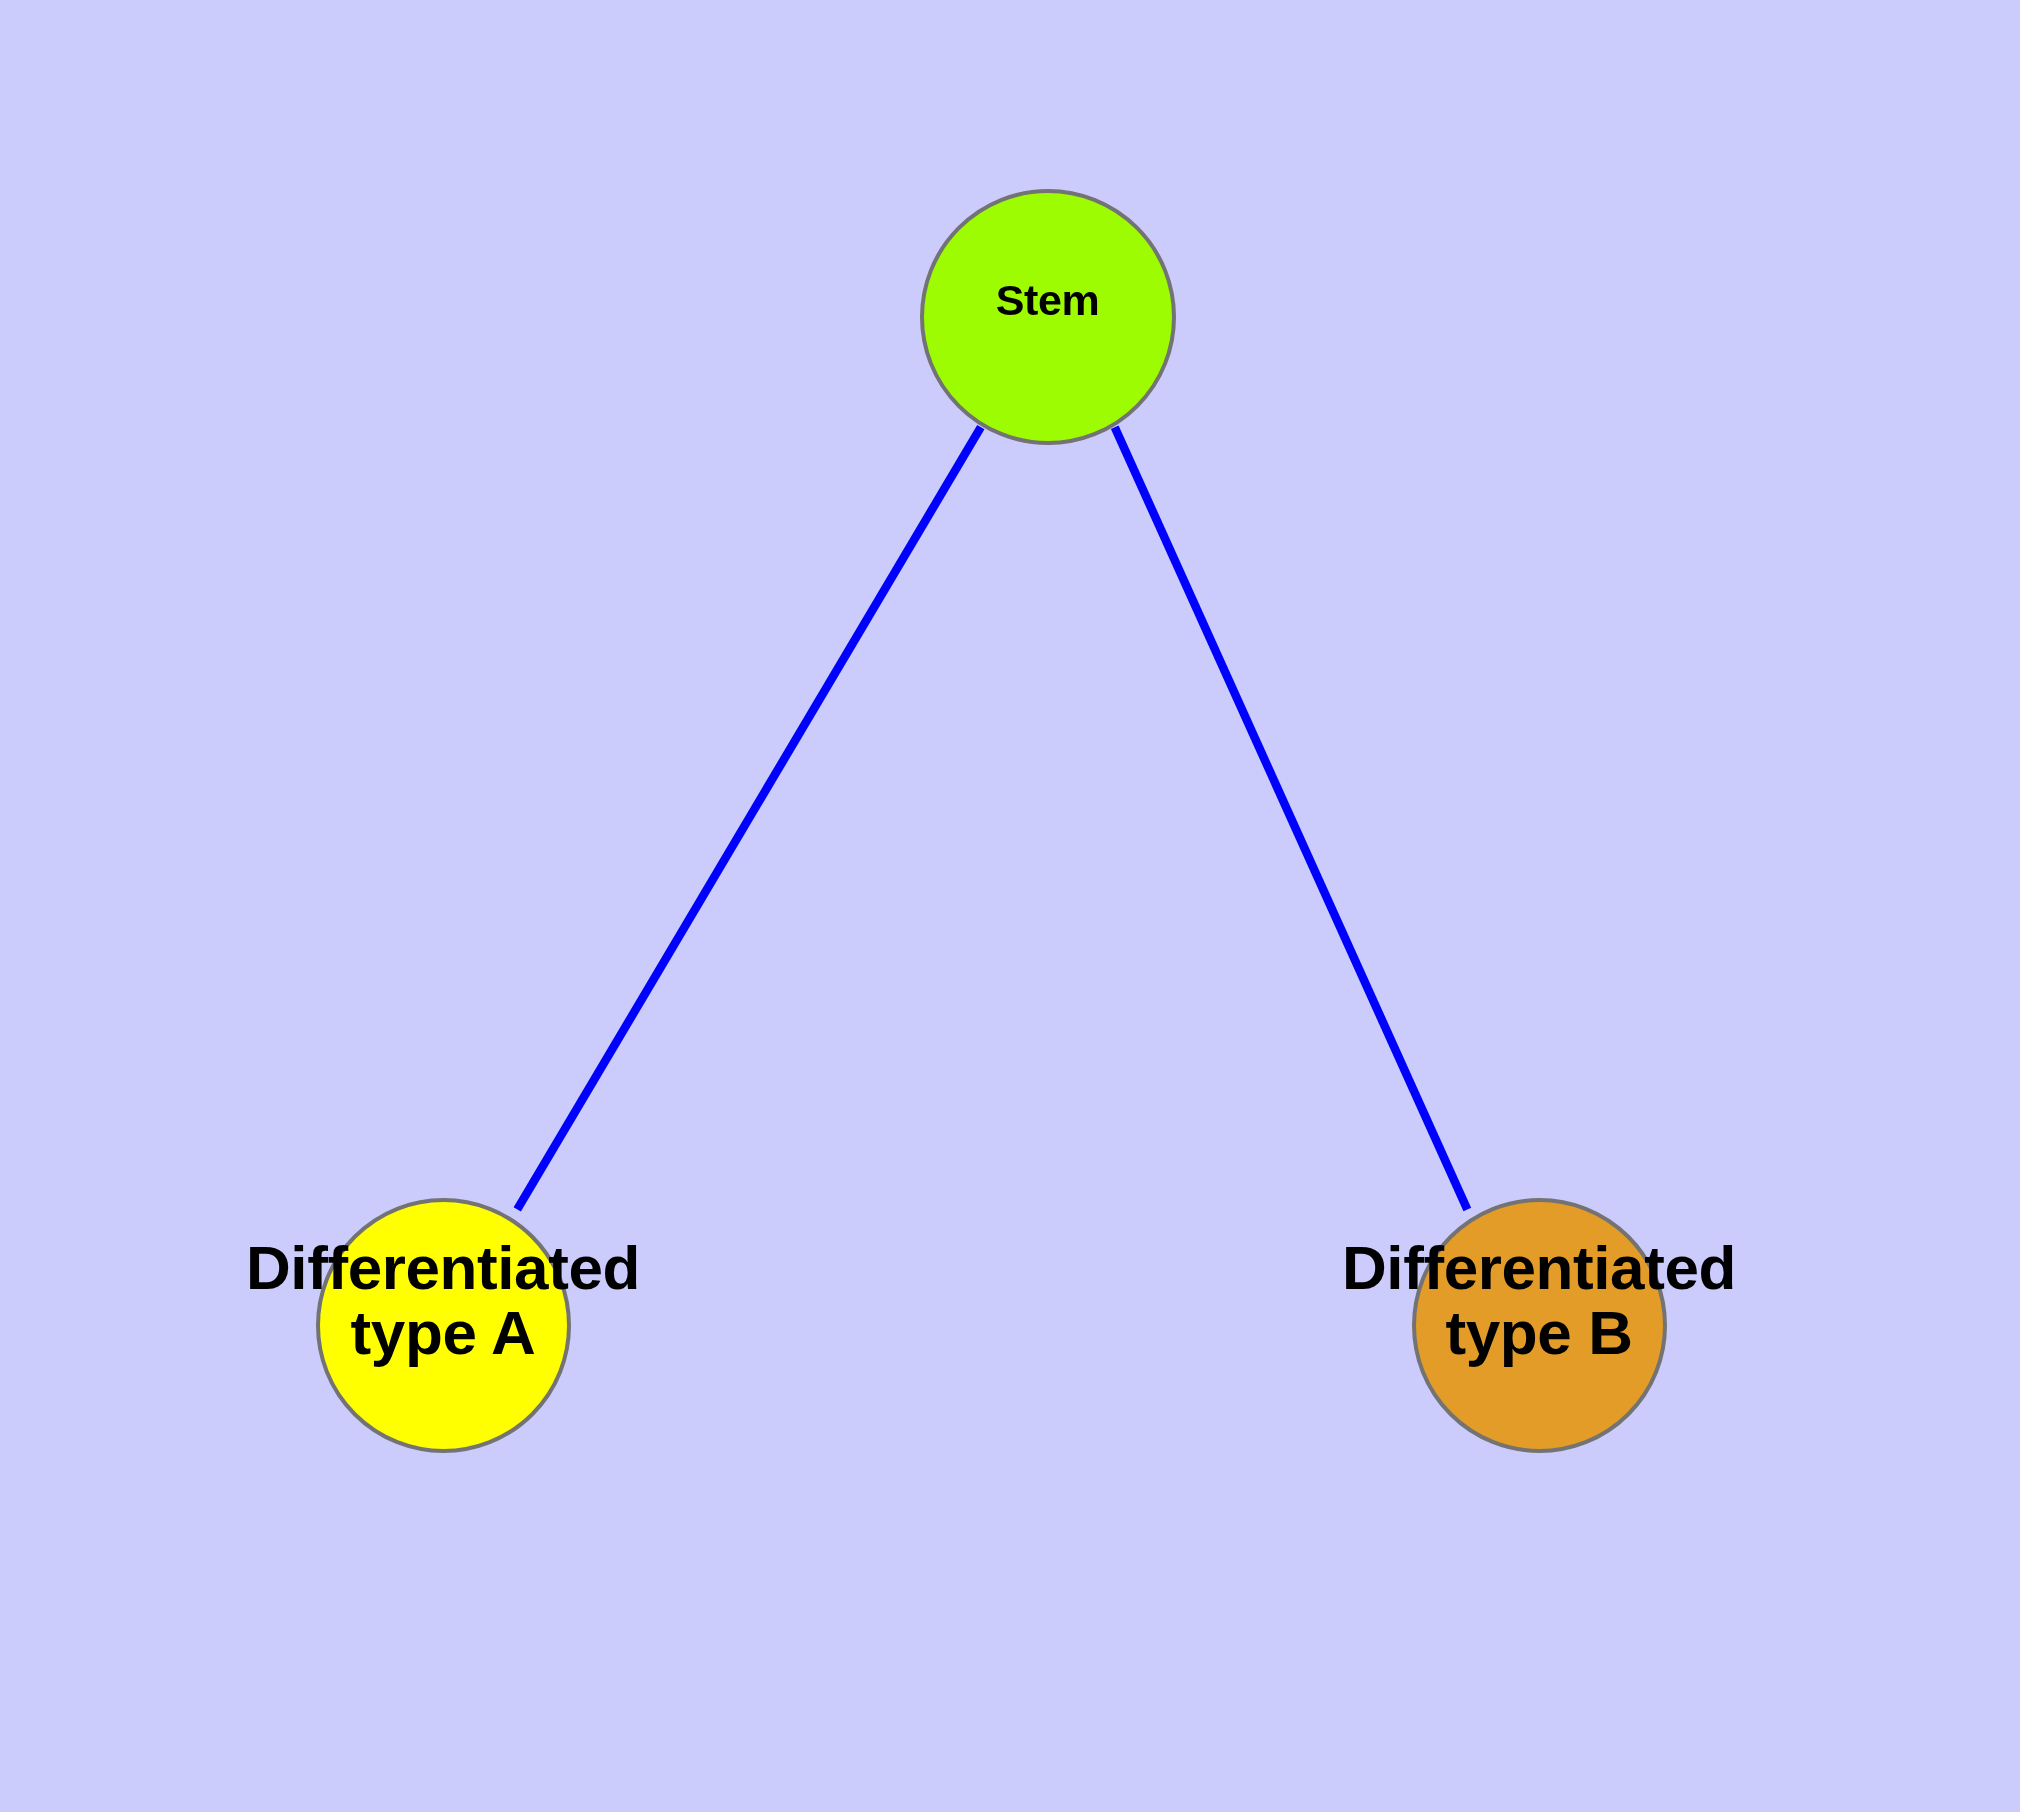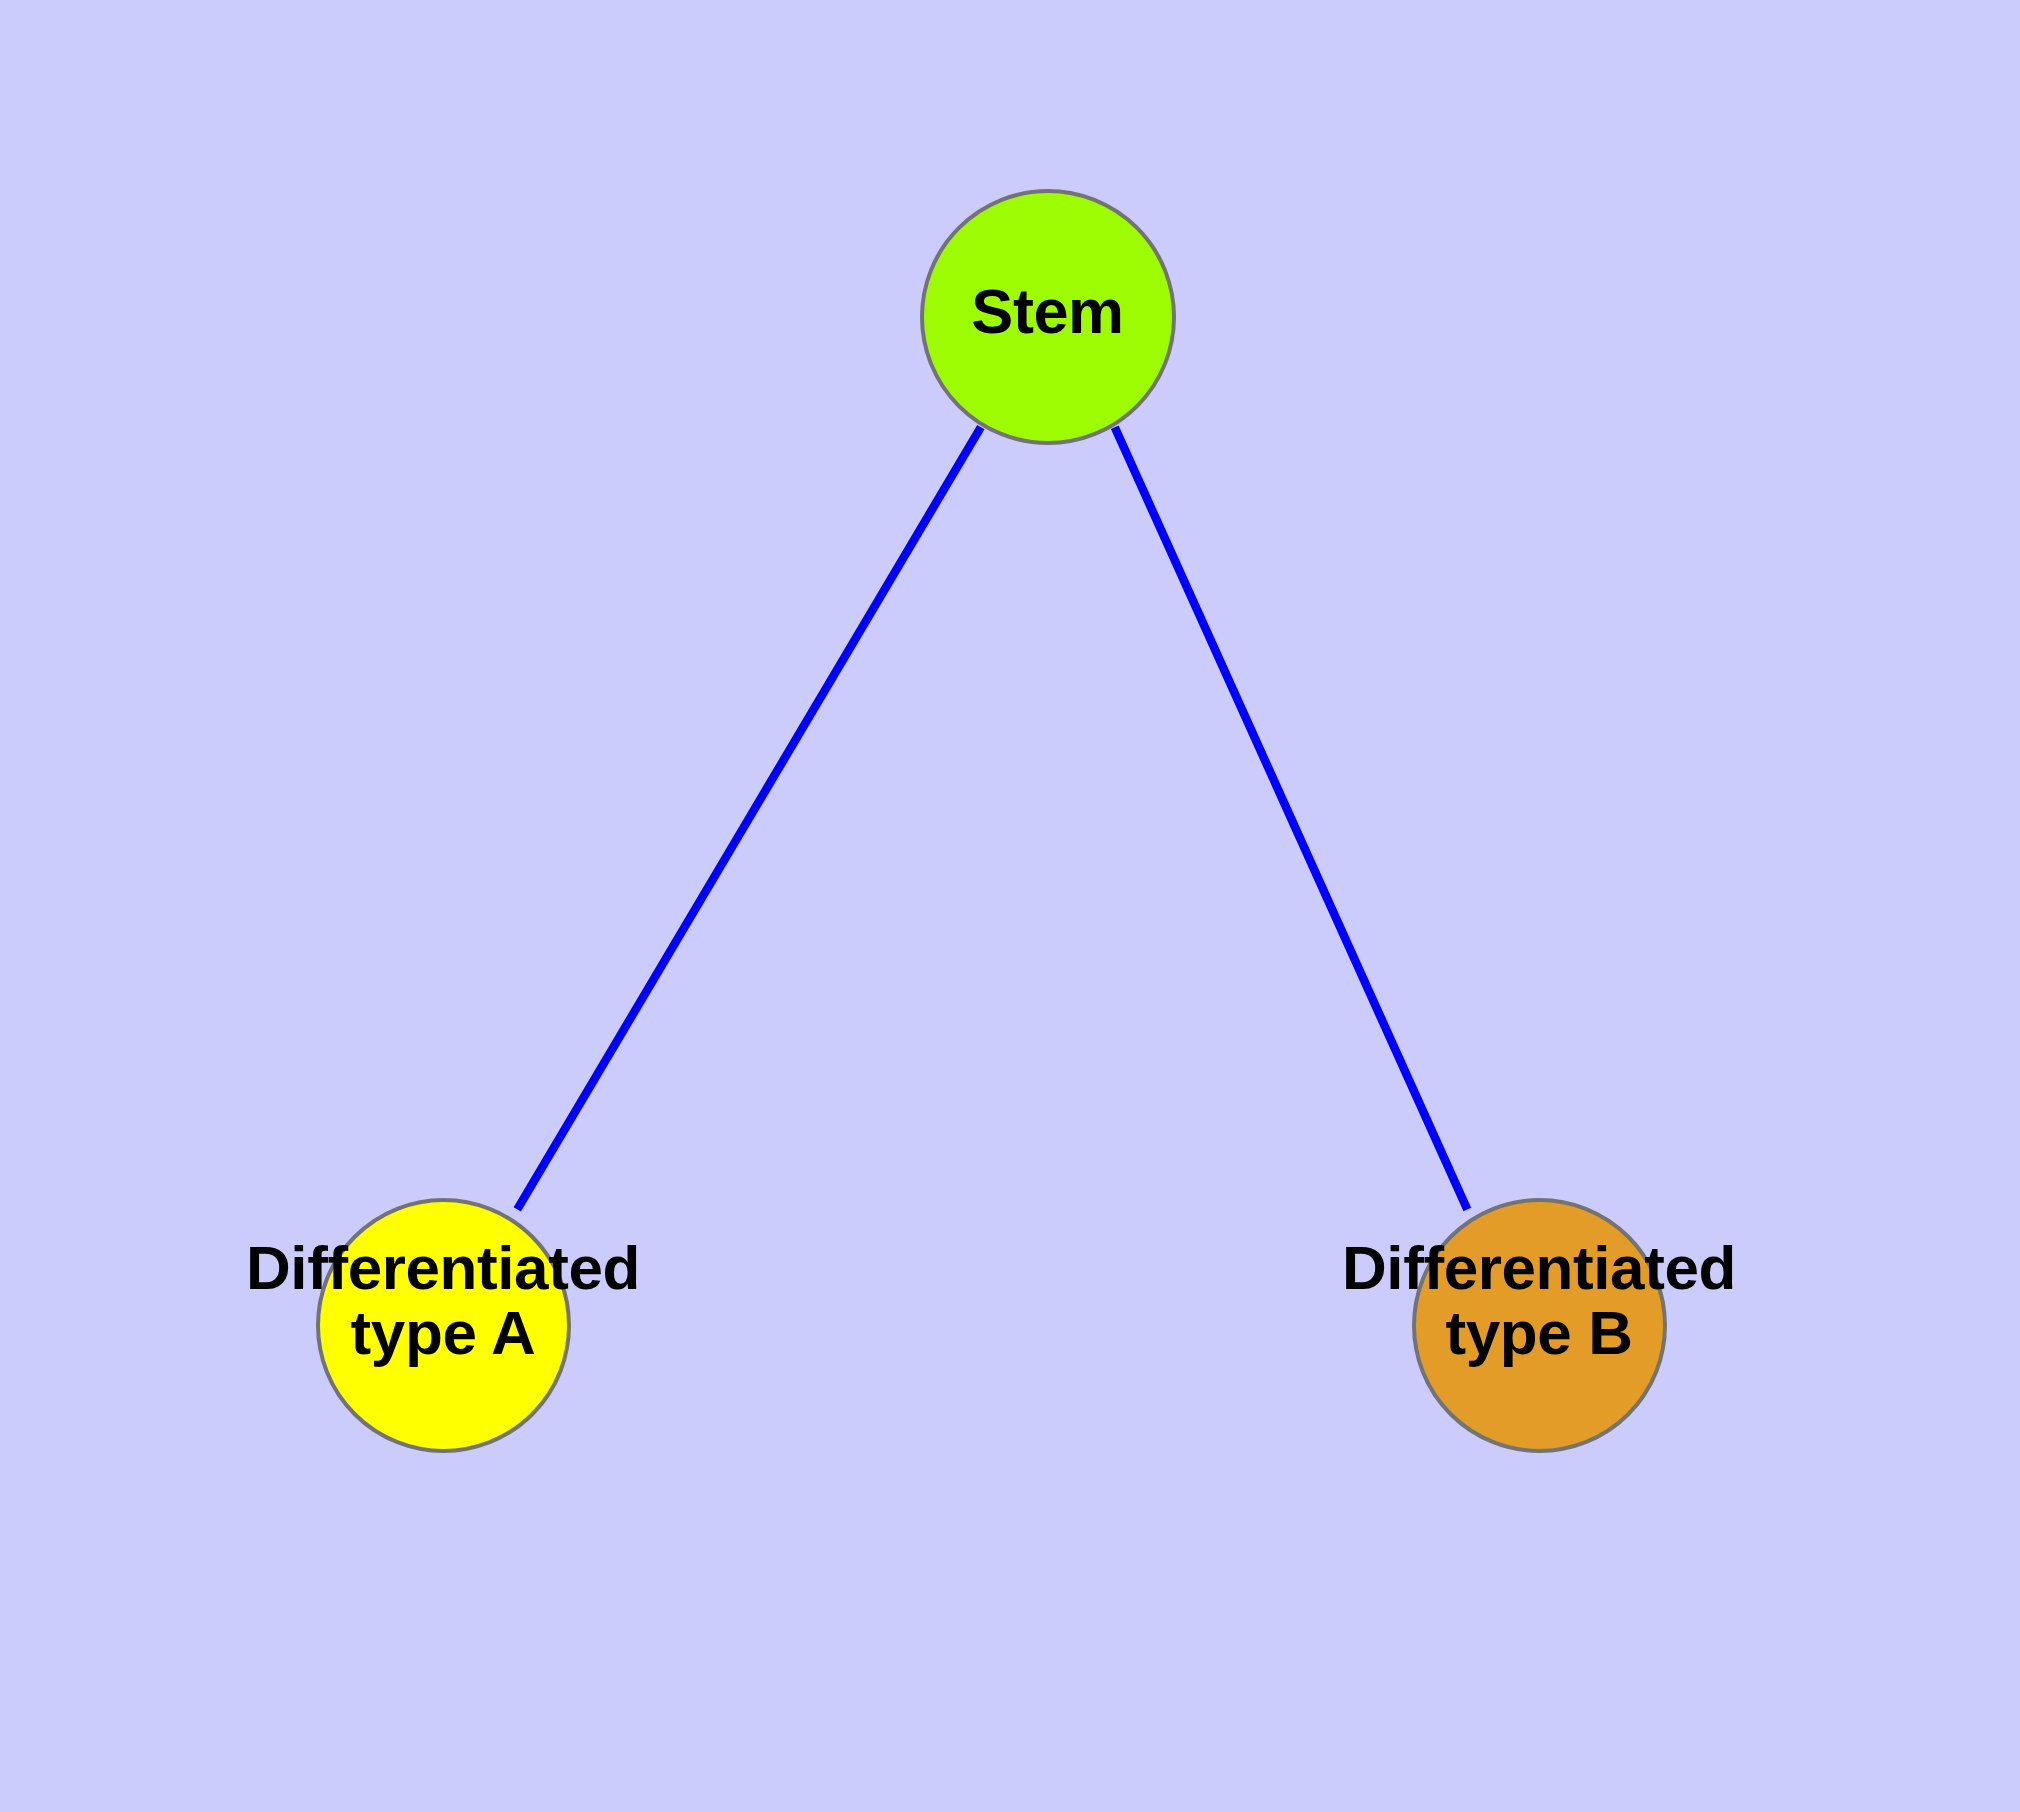--- a/index.html
+++ b/index.html
@@ -44,21 +44,21 @@
     left: 920px;
     top: 189px;
     width: 256px;
     height: 256px;
     background: #9dfc02;
   }
   #label-stem {
     left: 878px;
     top: 278px;
     width: 339px;
-    font-size: 63px;
+    font-size: 43px;
   }
   #node-diff-a {
     left: 316px;
     top: 1198px;
     width: 255px;
     height: 255px;
     background: #ffff00;
   }
   #label-diff-a {
     left: 104px;

